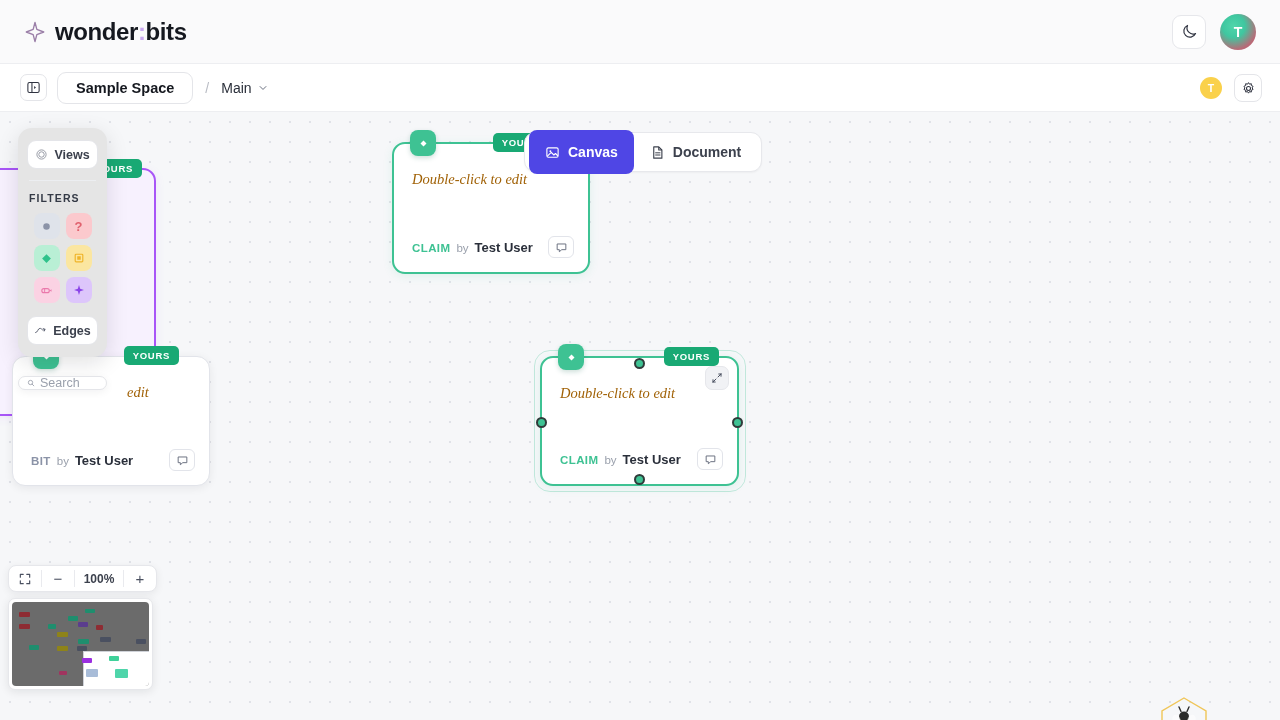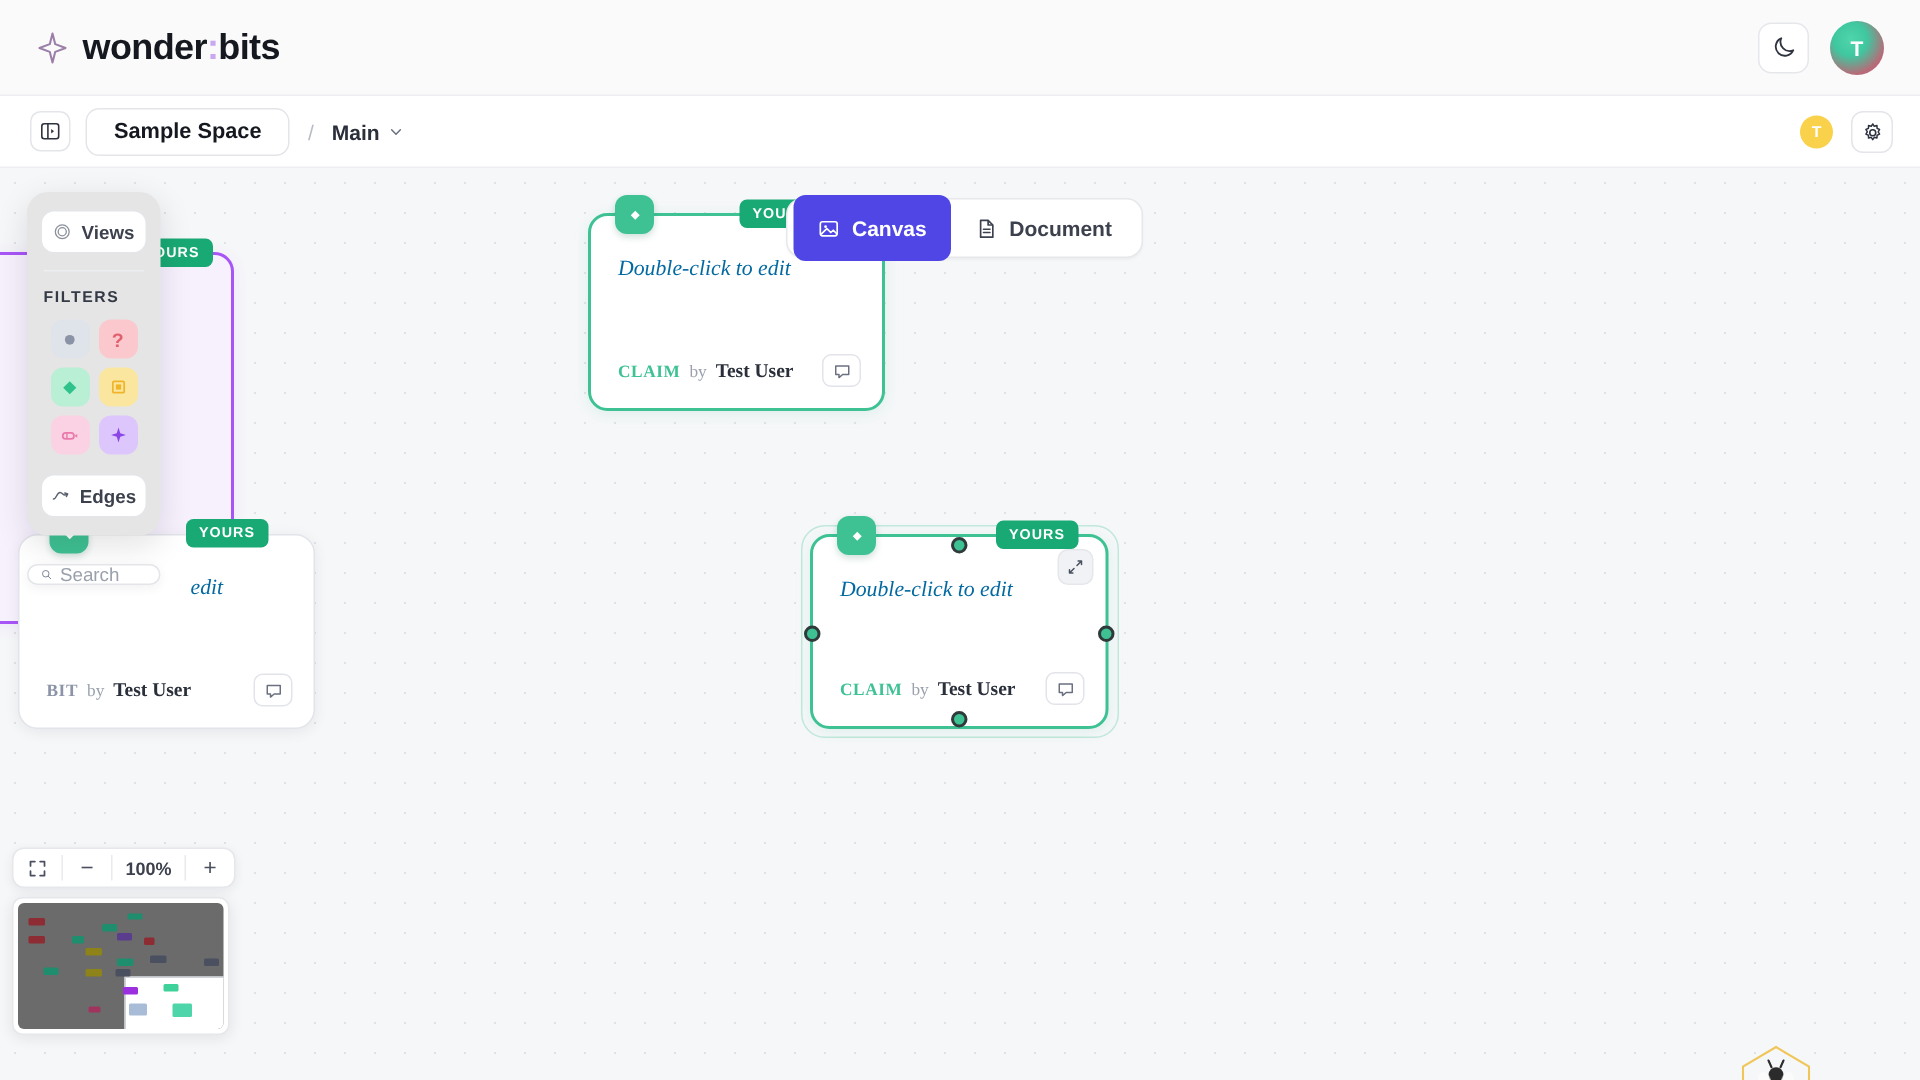--- a/index.html
+++ b/index.html
@@ -56,21 +56,21 @@
   }
   .space-chip {
     height: 32px; padding: 0 18px; border-radius: 9px;
     border: 1px solid #e4e5e9; background: #fff;
     display: flex; align-items: center;
     font-size: 14.5px; font-weight: 700; color: #15181f; cursor: pointer;
   }
   .crumb-sep { color: #b9bcc4; font-size: 14px; padding: 0 2px; }
   .branch {
     display: flex; align-items: center; gap: 6px;
-    font-size: 14px; font-weight: 700; color: #2a2f3a; cursor: pointer;
+    font-size: 14px; font-weight: 400; color: #2a2f3a; cursor: pointer;
   }
   .tabs {
     position: absolute; left: 524px; top: 68px;
     height: 40px; border-radius: 11px;
     border: 1px solid #e7e8ec; background: #fff;
     display: flex; align-items: center; padding: 4px;
     box-shadow: 0 1px 2px rgba(16,18,26,0.04);
   }
   .tab {
     height: 44px; padding: 0 16px; border-radius: 8px;
@@ -122,27 +122,27 @@
     position: absolute; top: -14px; left: 14px;
     width: 26px; height: 26px; border-radius: 8px;
     background: #3ec293;
     display: flex; align-items: center; justify-content: center;
     box-shadow: 0 2px 5px rgba(30,110,85,0.22);
     cursor: pointer;
   }
   .node-body { padding: 26px 18px 0 18px; }
   .node-placeholder {
     font-family: "Liberation Serif", serif;
-    font-style: italic; font-size: 14.5px; color: #0369a1;
+    font-style: italic; font-size: 14.5px; color: #a16207;
   }
   .node-footer {
     position: absolute; left: 18px; right: 14px; bottom: 14px;
     display: flex; align-items: center; justify-content: space-between;
   }
-  .node-meta { display: flex; align-items: baseline; gap: 6px; font-size: 12.5px; font-family: Liberation Serif, serif; }
+  .node-meta { display: flex; align-items: baseline; gap: 6px; font-size: 12.5px; }
   .meta-kind { color: #3ec293; font-weight: 700; font-size: 11.5px; letter-spacing: 0.4px; }
   .meta-kind.bit { color: #8b93a7; }
   .meta-by { color: #9aa0ac; font-size: 11.5px; }
   .meta-user { color: #2a2f3a; font-weight: 600; font-size: 13px; }
   .comment-btn {
     width: 26px; height: 22px; border-radius: 6px;
     border: 1px solid #e2e4ea; background: #fff;
     display: flex; align-items: center; justify-content: center; cursor: pointer;
   }
   .expand-btn {

